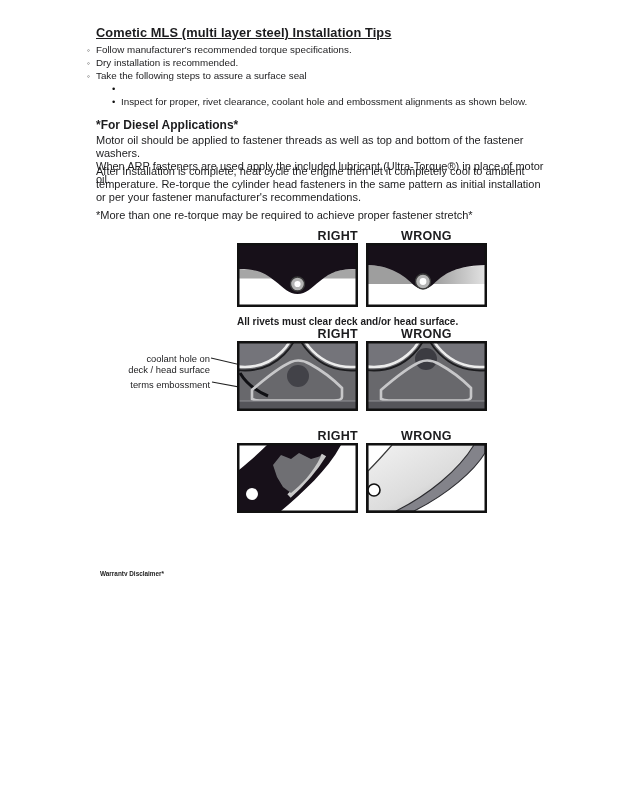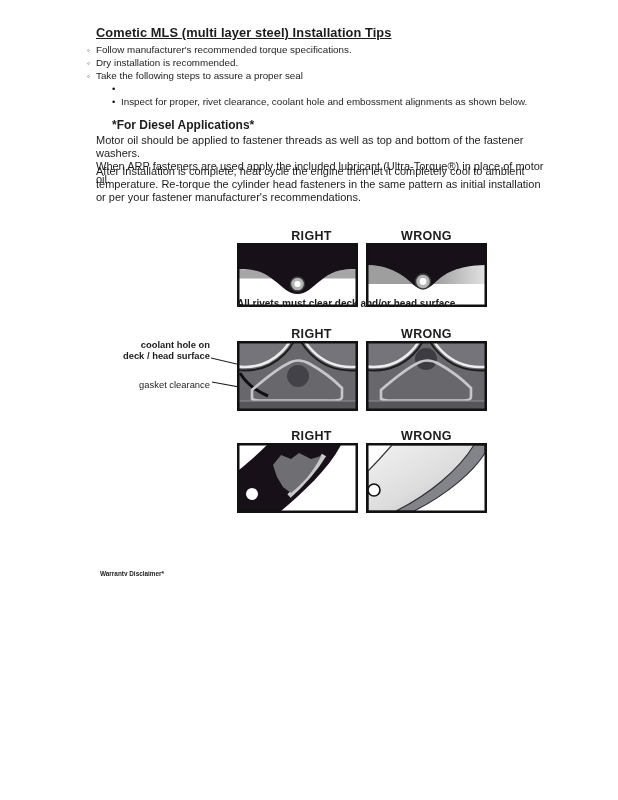--- a/index.html
+++ b/index.html
@@ -20,21 +20,21 @@
   .tip-row .marker { width:9px; font-size:8.5px; line-height:12px; color:#333; }
   .tip-row .txt { line-height:12.5px; }
   .sub { margin-left:25px; }
   .sub .marker { font-size:9.5px; color:#111; }
 
   .h2 { font-size:12px; font-weight:bold; }
   .body-text { font-size:11px; line-height:13px; width:450px; }
 
   .pair-labels { height:14px; font-size:12.5px; font-weight:bold; letter-spacing:.3px; }
   .pair-labels span { position:absolute; width:121px; text-align:center; top:0; }
-  .pair-labels .r { left:251px; }
+  .pair-labels .r { left:237px;text-align:right; }
   .pair-labels .w { left:366px; }
 
   .dbox { width:121px; height:64px; }
   .dbox svg { display:block; }
 
   .caption { font-size:10px; font-weight:bold; line-height:12px; }
 
   .annot { font-size:9.4px; line-height:11px; text-align:right; width:125px; color:#1c1c1e; }
 
   .legal { left:100px; top:571px; width:508px; font-size:6.2px; line-height:6.5px; color:#222; }
@@ -55,37 +55,38 @@
     <div class="tip-row">
       <span class="marker">◦</span>
       <span class="txt">Follow manufacturer's recommended torque specifications.</span>
     </div>
     <div class="tip-row">
       <span class="marker">◦</span>
       <span class="txt">Dry installation is recommended.</span>
     </div>
     <div class="tip-row">
       <span class="marker">◦</span>
-      <span class="txt">Take the following steps to assure a proper seal</span>
+      <span class="txt">Take the following steps to assure a surface seal</span>
     </div>
     <div class="tip-row sub">
       <span class="marker">•</span>
     </div>
     <div class="tip-row sub">
       <span class="marker">•</span>
       <span class="txt">Inspect for proper, rivet clearance, coolant hole and embossment alignments as shown below.</span>
     </div>
   </div>
 
-  <div class="abs h2" style="left:96px; top:118px;margin-left:16px;">*For Diesel Applications*</div>
+  <div class="abs h2" style="left:96px; top:118px;">*For Diesel Applications*</div>
   <div class="abs body-text pre" style="left:96px; top:134px;">Motor oil should be applied to fastener threads as well as top and bottom of the fastener washers.
 When ARP fasteners are used apply the included lubricant (Ultra-Torque®) in place of motor oil.</div>
   <div class="abs body-text pre" style="left:96px; top:165px;">After Installation is complete, heat cycle the engine then let it completely cool to ambient
 temperature. Re-torque the cylinder head fasteners in the same pattern as initial installation
 or per your fastener manufacturer's recommendations.</div>
+  <div class="abs body-text" style="left:96px; top:209px;">*More than one re-torque may be required to achieve proper fastener stretch*</div>
 
   <div class="abs pair-labels" style="left:0; top:229px; width:618px;">
     <span class="r">RIGHT</span>
     <span class="w">WRONG</span>
   </div>
 
   <div class="abs dbox" style="left:237px; top:243px;">
     <svg width="121" height="64" viewBox="0 0 121 64">
       <rect x="1.5" y="1.5" width="118" height="61" fill="#ffffff"></rect>
       <polygon points="2,26 38,28 48,35.5 2,35.5" fill="#a6a6a6"></polygon>
@@ -108,30 +109,30 @@
       <rect x="1.5" y="1.5" width="118" height="61" fill="#ffffff"></rect>
       <polygon points="2,22 42,26 56,41 2,41" fill="#9e9e9e"></polygon>
       <polygon points="119,22 79,26 65,41 119,41" fill="url(#u1)"></polygon>
       <path d="M2,2 H119 V22 C96,23 86,27 77,33 C69,38 65,46 57,46 C49,46 45,38 37,33 C28,27 20,23 2,22 Z" fill="#171019"></path>
       <circle cx="57" cy="38.5" r="7.5" fill="#b4b4b4" stroke="#3a3a3a" stroke-width="1.4"></circle>
       <circle cx="57" cy="38.5" r="3.4" fill="#ffffff"></circle>
       <rect x="1.25" y="1.25" width="118.5" height="61.5" fill="none" stroke="#111111" stroke-width="2.5"></rect>
     </svg>
   </div>
 
-  <div class="abs caption" style="left:237px; top:298px;">All rivets must clear deck and/or head surface.</div>
+  <div class="abs caption" style="left:237px; top:316px;">All rivets must clear deck and/or head surface.</div>
 
   <div class="abs pair-labels" style="left:0; top:327px; width:618px;">
     <span class="r">RIGHT</span>
     <span class="w">WRONG</span>
   </div>
 
-  <div class="abs annot pre" style="left:85px; top:339px;font-weight:bold;">coolant hole on
+  <div class="abs annot pre" style="left:85px; top:353px;">coolant hole on
 deck / head surface</div>
-  <div class="abs annot" style="left:85px; top:379px;">gasket clearance</div>
+  <div class="abs annot" style="left:85px; top:379px;">terms embossment</div>
 
   <svg class="abs" style="left:210px; top:352px;" width="92" height="45" viewBox="0 0 92 45">
     <line x1="1" y1="6" x2="87" y2="26" stroke="#222" stroke-width="1.1"></line>
     <line x1="2" y1="30" x2="51" y2="39" stroke="#222" stroke-width="1.1"></line>
   </svg>
 
   <div class="abs dbox" style="left:237px; top:341px; height:70px;">
     <svg width="121" height="70" viewBox="0 0 121 70">
       <defs>
           <clipPath id="u2">

